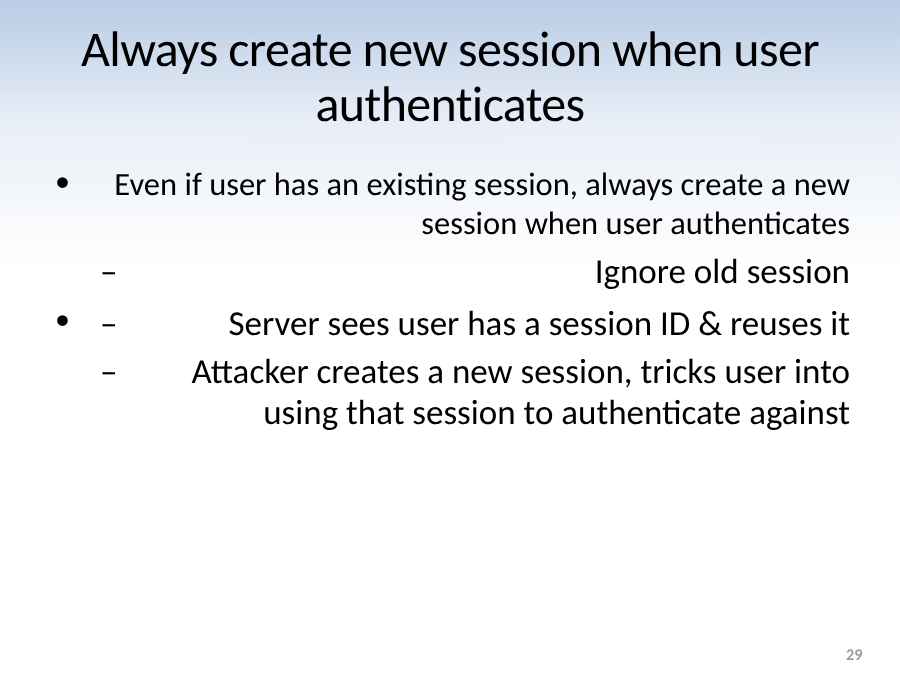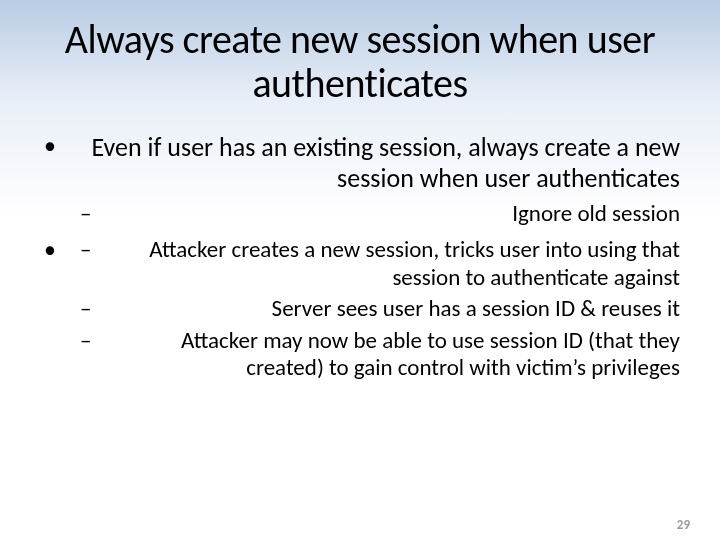--- a/index.html
+++ b/index.html
@@ -49,21 +49,21 @@
   }
   ul.level2 {
     list-style: none;
     padding-left: 0;
     margin-top: 6px;
   }
   ul.level2 > li {
     position: relative;
     padding-left: 26px;
     margin-left: 10px;
-    font-size: 23px;
+    font-size: 28px;
     line-height: 1.2;
     color: #000;
     margin-bottom: 4px;
   }
   ul.level2 > li::before {
     content: "–";
     position: absolute;
     left: 2px;
     top: 0;
     color: #000;
@@ -88,26 +88,23 @@
       <span>Even if user has an existing session, always create a new session when user authenticates</span>
       <ul class="level2">
         <li>
           <span>Ignore old session</span>
         </li>
       </ul>
     </li>
     <li>
       <ul class="level2">
         <li>
-          <span>Attacker creates a new session, tricks user into using that session to authenticate against</span>
-        </li>
-        <li>
           <span>Server sees user has a session ID &amp; reuses it</span>
         </li>
         <li>
-          <span>Attacker may now be able to use session ID (that they created) to gain control with victim’s privileges</span>
+          <span>Attacker creates a new session, tricks user into using that session to authenticate against</span>
         </li>
       </ul>
     </li>
   </ul>
 
   <div class="pagenum">29</div>
 </div>
 
 </body></html>

